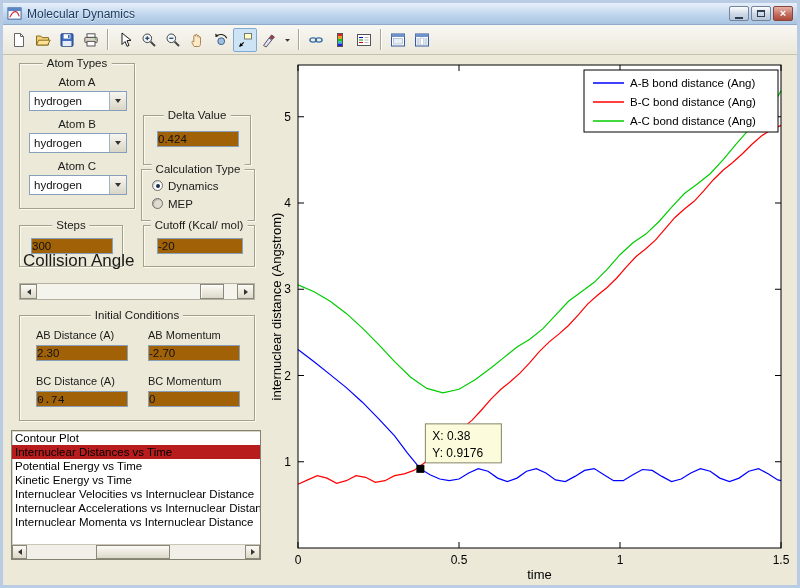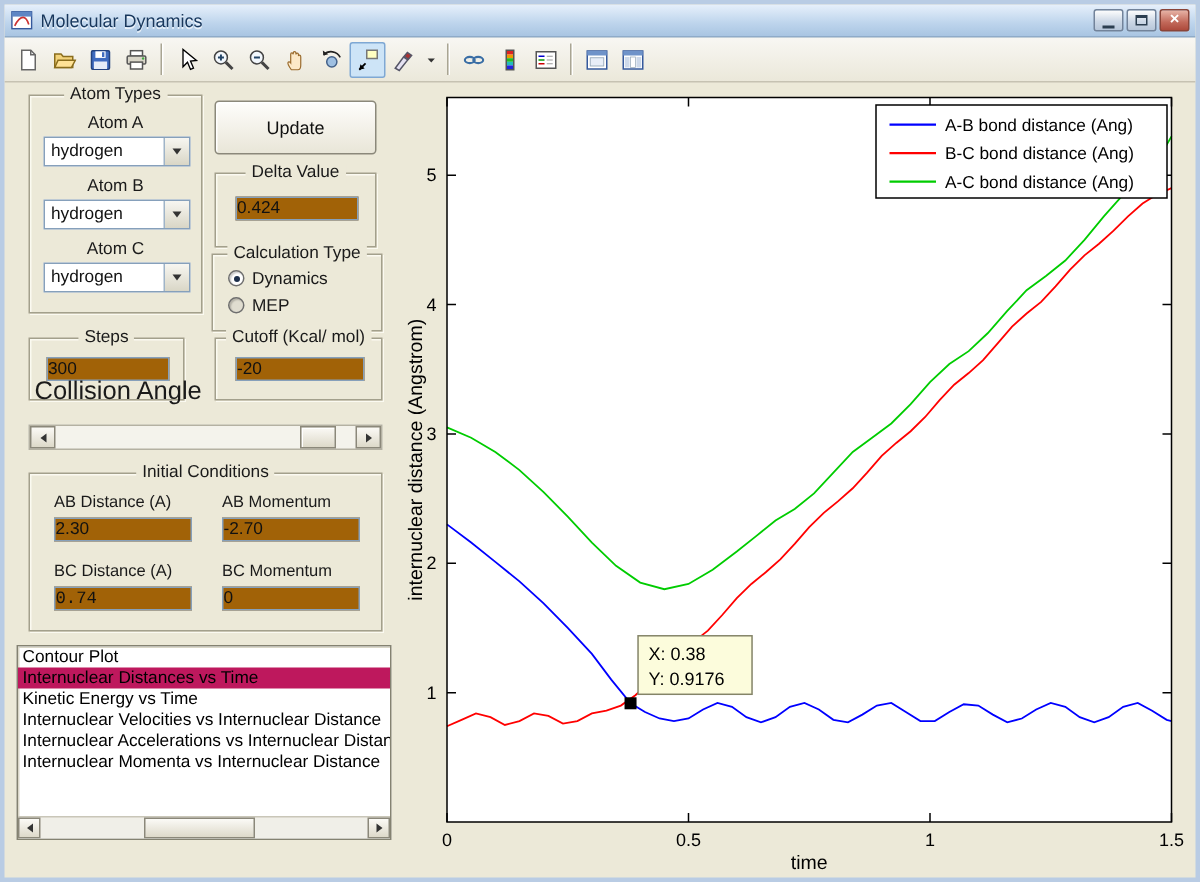--- a/index.html
+++ b/index.html
@@ -37,21 +37,21 @@
   .collision-label{position:absolute;left:20px;top:248px;font-size:17px;color:#1a1a1a}
   .slider{position:absolute;left:16px;top:280px;width:236px;height:17px;background:#f4f3ec;border:1px solid #b4b1a2}
   .sl-arrow{position:absolute;top:0;width:17px;height:15px;background:linear-gradient(#fbfaf6,#ddd9c9);border:1px solid #8b887a;display:flex;align-items:center;justify-content:center}
   .sl-thumb{position:absolute;top:0;width:24px;height:15px;background:linear-gradient(#fbfaf6,#ddd9c9);border:1px solid #8b887a;box-shadow:inset 1px 1px 0 #fff}
   .tri-left{width:0;height:0;border-top:3.5px solid transparent;border-bottom:3.5px solid transparent;border-right:4.5px solid #333}
   .tri-right{width:0;height:0;border-top:3.5px solid transparent;border-bottom:3.5px solid transparent;border-left:4.5px solid #333}
   .ic-label{position:absolute;width:92px;font-size:11px;color:#1a1a1a}
   
   .listbox{position:absolute;left:8px;top:427px;width:250px;height:130px;background:#fff;border:1px solid #848271;box-shadow:inset 1px 1px 0 #d9d6c7;overflow:hidden}
   .lb-item{height:14px;line-height:14px;font-size:11.5px;padding-left:3px;white-space:nowrap;overflow:hidden;color:#000}
-  .lb-item.selected{background:#be185d}
+  .lb-item.selected{background:#b91c1c}
   .lb-hscroll{position:absolute;left:0;right:0;bottom:0;height:15px;background:#f0efe8;border-top:1px solid #c9c6b8}
   .hs-arrow{position:absolute;top:0;width:15px;height:14px;background:linear-gradient(#fbfaf6,#ddd9c9);border:1px solid #8b887a;display:flex;align-items:center;justify-content:center}
   .hs-thumb{position:absolute;top:0;height:14px;background:linear-gradient(#fbfaf6,#ddd9c9);border:1px solid #8b887a}
   .tri-left.small{border-top-width:3px;border-bottom-width:3px;border-right-width:4px}
   .tri-right.small{border-top-width:3px;border-bottom-width:3px;border-left-width:4px}
 </style>
 </head>
 <body>
 
 <div class="window">
@@ -221,21 +221,20 @@
     </div>
     <div class="ctr-label" style="top:96px">Atom C</div>
     <div class="combo" style="left:9px;top:111px;width:98px">
       <span class="combo-txt">hydrogen</span>
       <span class="combo-drop">
           <span class="tri-down"></span>
         </span>
     </div>
   </div>
 
-  <button class="btn-update">Update</button>
 
   <div class="gbox" style="left:140px;top:112px;width:108px;height:50px">
     <div class="gbox-title">Delta Value</div>
     <input class="edit" style="left: 13px; top: 15px; width: 82px;" value="0.424">
   </div>
 
   <div class="gbox" style="left:138px;top:166px;width:114px;height:52px">
     <div class="gbox-title">Calculation Type</div>
     <div class="radio-row" style="top:10px">
       <span class="radio checked"></span>
@@ -277,20 +276,21 @@
     <div class="ic-label" style="left:16px;top:59px">BC Distance (A)</div>
     <div class="ic-label" style="left:128px;top:59px">BC Momentum</div>
     <input class="edit" style="left: 16px; top: 75px; width: 92px; font-family: Liberation Mono, monospace;" value="0.74">
     <input class="edit" style="left: 128px; top: 75px; width: 92px;" value="0">
   </div>
 
   <div class="listbox">
     <div id="listbox-items">
         <div class="lb-item">Contour Plot</div>
         <div class="lb-item selected">Internuclear Distances vs Time</div>
+        <div class="lb-item">Potential Energy vs Time</div>
         <div class="lb-item">Kinetic Energy vs Time</div>
         <div class="lb-item">Internuclear Velocities vs Internuclear Distance</div>
         <div class="lb-item">Internuclear Accelerations vs Internuclear Distance</div>
         <div class="lb-item">Internuclear Momenta vs Internuclear Distance</div>
       </div>
     <div class="lb-hscroll">
       <div class="hs-arrow" style="left:0">
           <span class="tri-left small"></span>
         </div>
       <div class="hs-thumb" style="left:84px;width:74px"></div>

